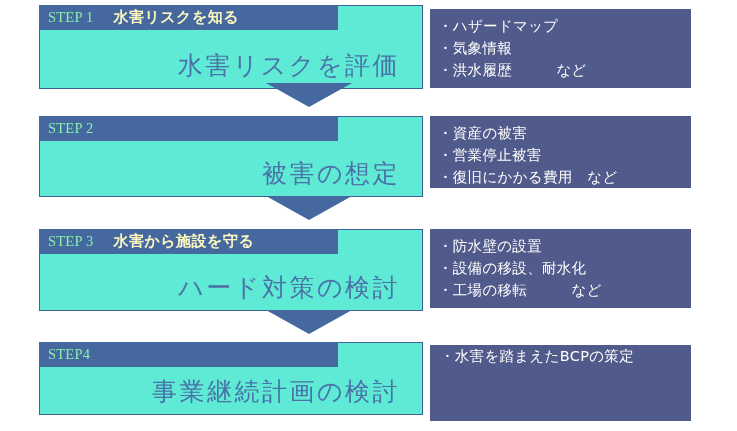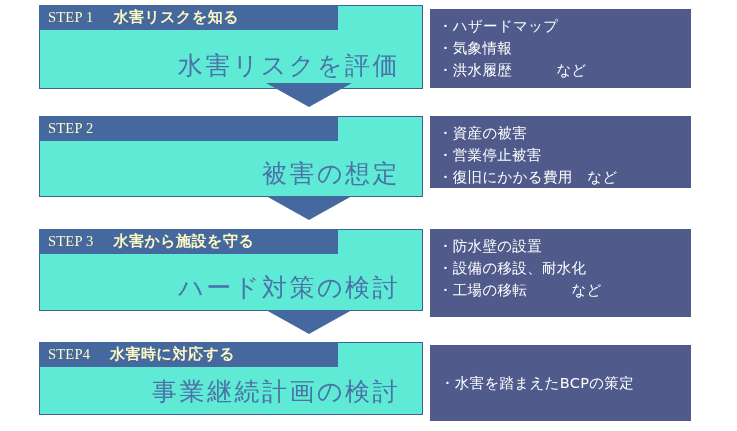--- a/index.html
+++ b/index.html
@@ -46,21 +46,21 @@
     width: 299px;
     background: #45689f;
     display: flex;
     align-items: center;
     box-sizing: border-box;
     padding-left: 9px;
     z-index: 3;
   }
 
   .step-number {
-    color: #fef9c3;
+    color: #86efac;
     font-size: 14.5px;
     font-weight: 400;
     letter-spacing: 0.2px;
     white-space: nowrap;
     font-family: "Liberation Serif", "DejaVu Serif", serif;
   }
 
   .step-title {
     color: #fef9c3;
     font-size: 15px;
@@ -108,21 +108,21 @@
     color: #ffffff;
     font-size: 14.5px;
     line-height: 22px;
     white-space: pre;
     letter-spacing: 0.3px;
     font-family: "DejaVu Sans", "Liberation Sans", sans-serif;
   }
 
   .detail-panel.single {
     display: flex;
-    align-items: center;
+    align-items: flex-start;
     padding-top: 0;
     padding-left: 10px;
   }
 
   
   .arrow {
     position: absolute;
     width: 0;
     height: 0;
     border-left: 43px solid transparent;
@@ -176,37 +176,36 @@
   <div class="step-row" style="top:229px;">
     <div class="step-card">
       <div class="step-body" style="height:82px;padding-left:8px;">
         <div class="step-label">ハード対策の検討</div>
       </div>
       <div class="step-header">
         <span class="step-number">STEP 3</span>
         <span class="step-title">水害から施設を守る</span>
       </div>
     </div>
-    <div class="detail-panel" style="top:0px;height:88px;">
+    <div class="detail-panel" style="top:0px;height:79px;">
       <div class="detail-item">・防水壁の設置</div>
       <div class="detail-item">・設備の移設、耐水化</div>
       <div class="detail-item">・工場の移転　　　など</div>
     </div>
   </div>
 
   <div class="arrow" style="left:266px;top:310px;"></div>
 
   <div class="step-row" style="top:342px;">
     <div class="step-card">
       <div class="step-body" style="height:73px;">
         <div class="step-label">事業継続計画の検討</div>
       </div>
       <div class="step-header">
         <span class="step-number">STEP4</span>
-        <span class="step-title">水害時に対応する</span>
       </div>
     </div>
     <div class="detail-panel single" style="top:3px;height:76px;">
       <div class="detail-item">・水害を踏まえたBCPの策定</div>
     </div>
   </div>
 
 </div>
 
 </body></html>

